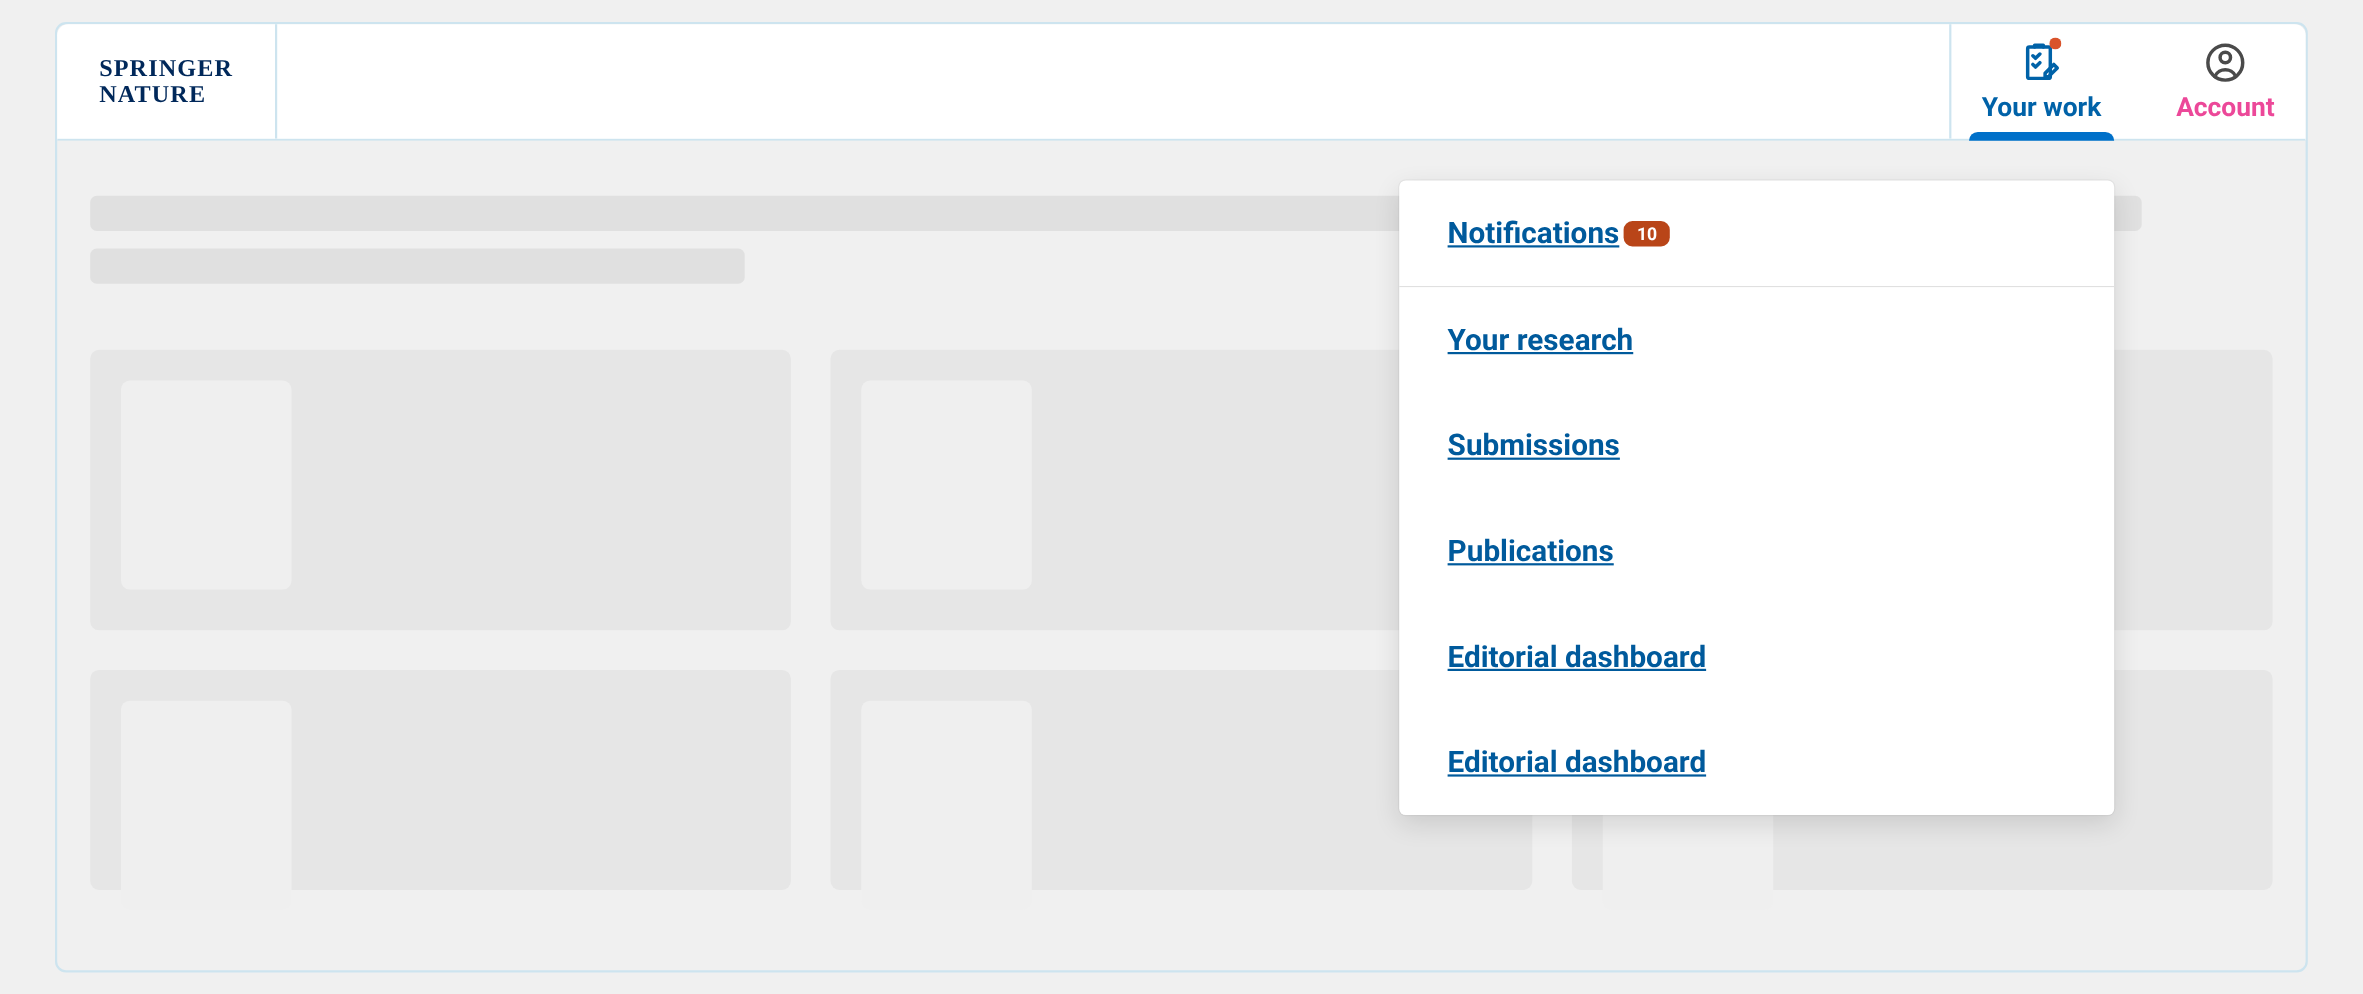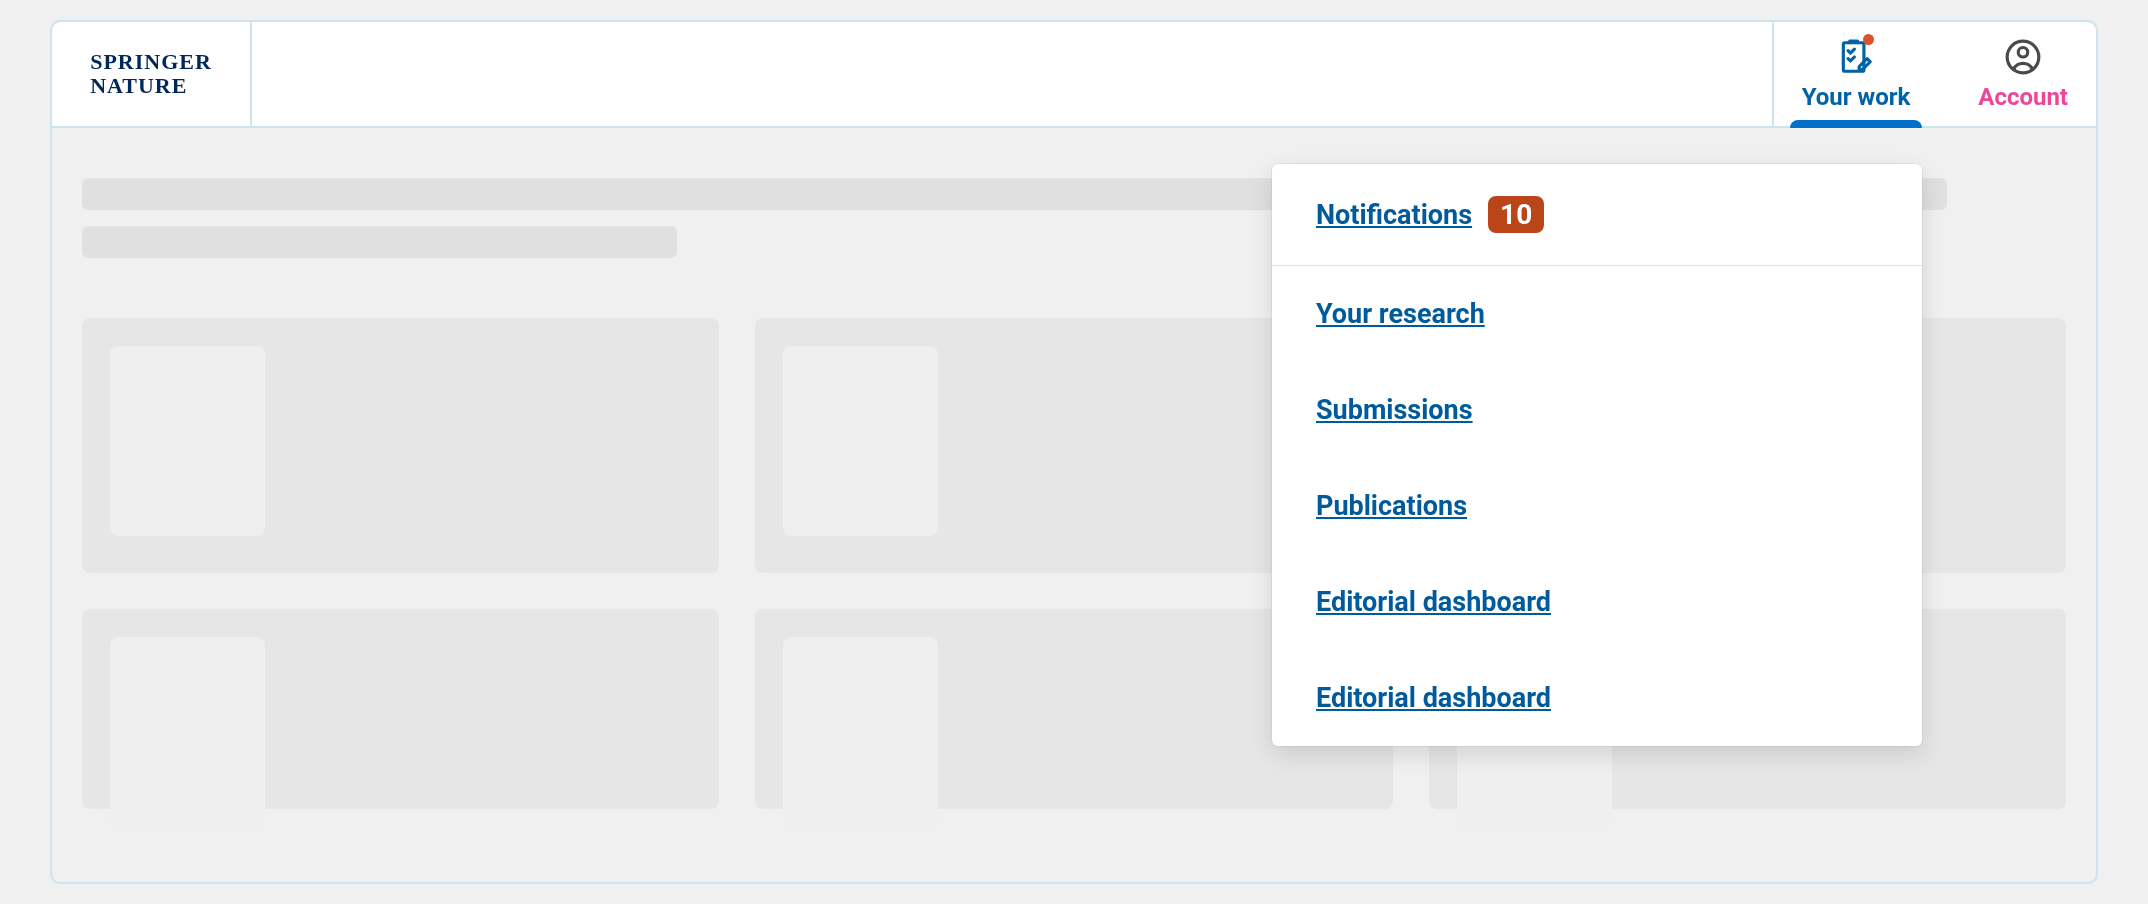--- a/index.html
+++ b/index.html
@@ -169,35 +169,35 @@
 
     .dropdown-item {
       padding: 32px 44px;
       cursor: pointer;
     }
 
     .dropdown-item.first {
       border-bottom: 1px solid #e0e0e0;
       display: flex;
       align-items: center;
-      gap: 16px;
+      gap: 4px;
     }
 
     .dropdown-link {
       color: #005a9c;
       font-size: 27px;
       font-weight: 700;
       text-decoration: underline;
     }
 
     .badge {
       background: #b94518;
       color: #ffffff;
       font-weight: 700;
-      font-size: 28px;
+      font-size: 16px;
       padding: 2px 12px;
       border-radius: 8px;
       display: inline-block;
     }
   </style>
 </head>
 <body>
 
 <div class="app-container">
 

